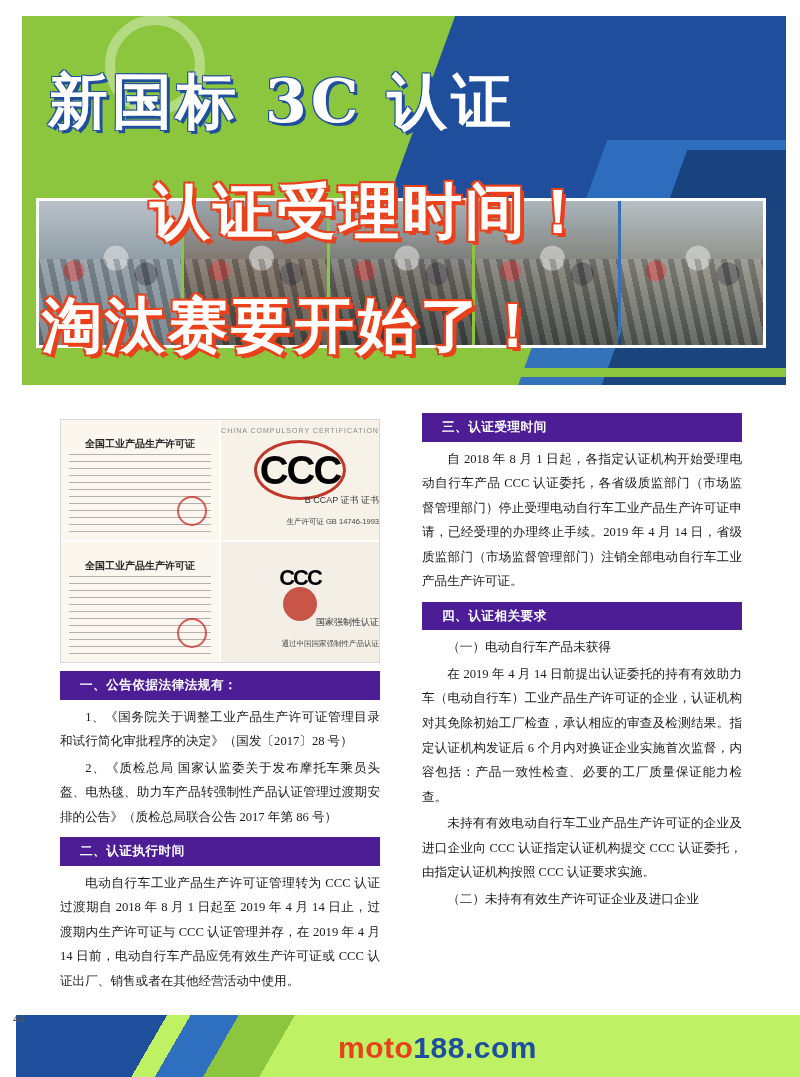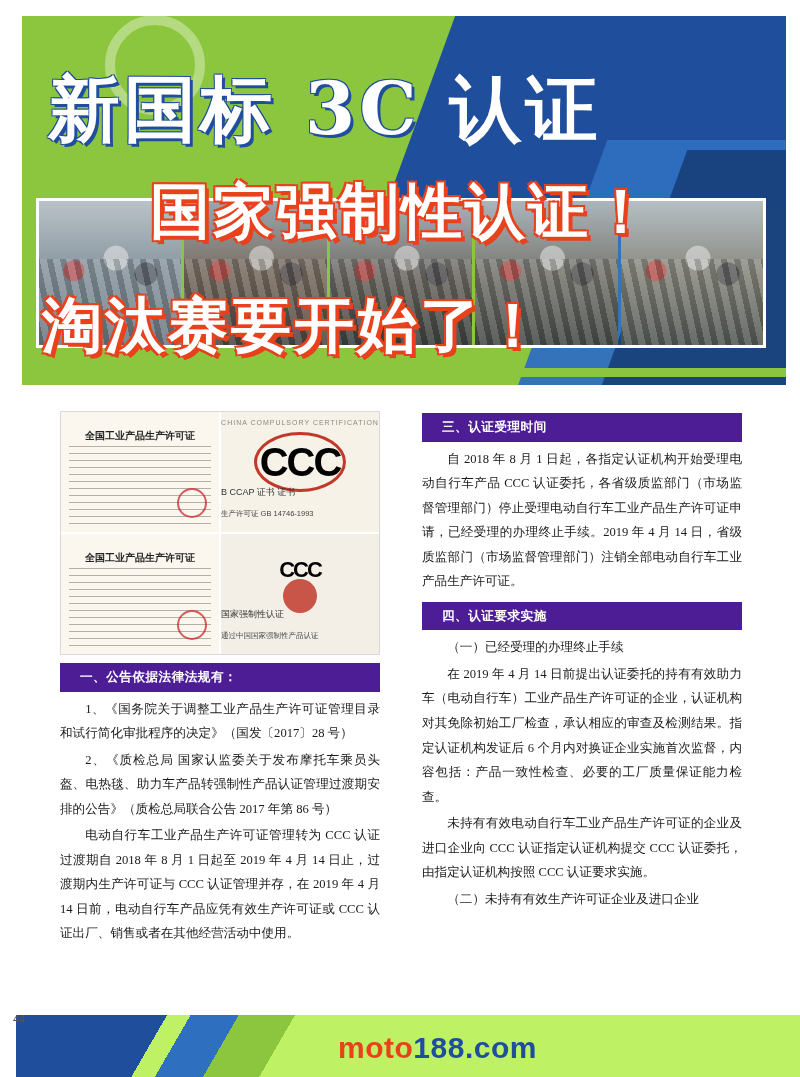--- a/index.html
+++ b/index.html
@@ -67,21 +67,21 @@
     position: absolute; right: 0; top: 0; width: 14px; height: 385px;
     background: #ffffff;
   }
 
   
   .headline-1 {
     position: absolute;
     left: 48px; top: 62px;
     font-family: "DejaVu Serif", serif;
     font-weight: bold;
-    font-size: 72px;
+    font-size: 60px;
     letter-spacing: 4px;
     color: #ffffff;
     text-shadow: 3px 3px 0 #1f4e9c, -1px -1px 0 #1f4e9c, 1px -1px 0 #1f4e9c, -1px 1px 0 #1f4e9c;
     white-space: nowrap;
   }
 
   
   .photo-strip {
     position: absolute;
     left: 36px; top: 198px;
@@ -175,21 +175,21 @@
     padding: 2px 20px;
     margin: 8px 0 5px 0;
     display: block;
     letter-spacing: 0.5px;
     font-family: "Liberation Sans", sans-serif;
   }
 
   
   .certs {
     width: 320px; height: 244px;
-    margin: 6px 0 4px 0;
+    margin: 14px 0 4px 0;
     display: grid;
     grid-template-columns: 1fr 1fr;
     grid-template-rows: 1fr 1fr;
     gap: 2px;
     background: #ffffff;
     border: 1px solid #d9d9d9;
     overflow: hidden;
   }
   .cert {
     position: relative;
@@ -232,28 +232,28 @@
     position: absolute;
     left: 50%; top: 42%;
     transform: translate(-50%,-50%);
     width: 92px; height: 60px;
     border: 3px solid #c0392b;
     border-radius: 50%;
   }
   .ccc-sub {
     position: absolute;
     left: 0; right: 0; bottom: 30px;
-    text-align: left;
+    text-align: right;
     font-size: 9px;
     color: #333;
   }
   .ccc-sub2 {
     position: absolute;
     left: 0; right: 0; bottom: 10px;
-    text-align: left;
+    text-align: right;
     font-size: 7.5px;
     color: #444;
   }
   .cert-top-label {
     position: absolute; left: 0; right: 0; top: 4px;
     text-align: center; font-size: 7px; color: #888;
     letter-spacing: 1px;
   }
   .nat-emblem {
     position: absolute; left: 50%; top: 44%;
@@ -314,21 +314,21 @@
 
   <div class="photo-strip">
     <div class="photo p1"></div>
     <div class="photo p2"></div>
     <div class="photo p3"></div>
     <div class="photo p4"></div>
     <div class="photo p5"></div>
   </div>
 
   <div class="headline-1">新国标 3C 认证</div>
-  <div class="headline-2">国家强制性认证！</div>
+  <div class="headline-2">认证受理时间！</div>
   <div class="headline-3">淘汰赛要开始了！</div>
 
   <div class="green-rule"></div>
 
   <div class="body-wrap">
 
     <div class="col col-left">
 
       <div class="certs">
         <div class="cert lic">
@@ -353,30 +353,31 @@
           <div class="nat-emblem" style="top:52%"></div>
           <div class="ccc-sub">国家强制性认证</div>
           <div class="ccc-sub2">通过中国国家强制性产品认证</div>
         </div>
       </div>
 
       <span class="sec-head">一、公告依据法律法规有：</span>
       <p>1、《国务院关于调整工业产品生产许可证管理目录和试行简化审批程序的决定》（国发〔2017〕28 号）</p>
       <p>2、《质检总局 国家认监委关于发布摩托车乘员头盔、电热毯、助力车产品转强制性产品认证管理过渡期安排的公告》（质检总局联合公告 2017 年第 86 号）</p>
 
+      <span class="sec-head">二、认证执行时间</span>
       <p>电动自行车工业产品生产许可证管理转为 CCC 认证过渡期自 2018 年 8 月 1 日起至 2019 年 4 月 14 日止，过渡期内生产许可证与 CCC 认证管理并存，在 2019 年 4 月 14 日前，电动自行车产品应凭有效生产许可证或 CCC 认证出厂、销售或者在其他经营活动中使用。</p>
     </div>
 
     <div class="col col-right">
 
       <span class="sec-head">三、认证受理时间</span>
       <p>自 2018 年 8 月 1 日起，各指定认证机构开始受理电动自行车产品 CCC 认证委托，各省级质监部门（市场监督管理部门）停止受理电动自行车工业产品生产许可证申请，已经受理的办理终止手续。2019 年 4 月 14 日，省级质监部门（市场监督管理部门）注销全部电动自行车工业产品生产许可证。</p>
 
-      <span class="sec-head">四、认证要求实施</span>
-      <p>（一）已经受理的办理终止手续</p>
+      <span class="sec-head">四、认证相关要求</span>
+      <p>（一）电动自行车产品未获得</p>
       <p>在 2019 年 4 月 14 日前提出认证委托的持有有效助力车（电动自行车）工业产品生产许可证的企业，认证机构对其免除初始工厂检查，承认相应的审查及检测结果。指定认证机构发证后 6 个月内对换证企业实施首次监督，内容包括：产品一致性检查、必要的工厂质量保证能力检查。</p>
       <p>未持有有效电动自行车工业产品生产许可证的企业及进口企业向 CCC 认证指定认证机构提交 CCC 认证委托，由指定认证机构按照 CCC 认证要求实施。</p>
       <p>（二）未持有有效生产许可证企业及进口企业</p>
     </div>
   </div>
 
   <div class="footer-band">
     <div class="footer-chevrons"></div>
     <div class="footer-chev-green"></div>
     <div class="footer-logo">

